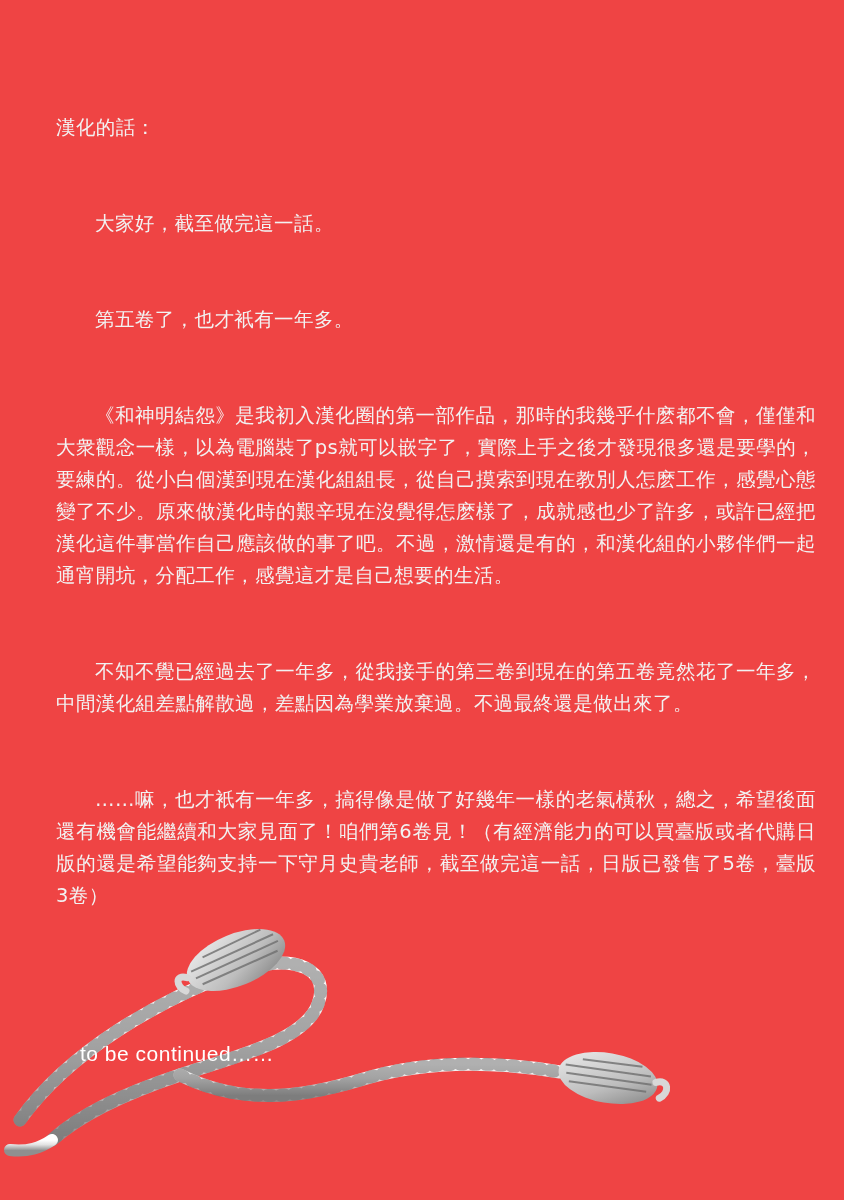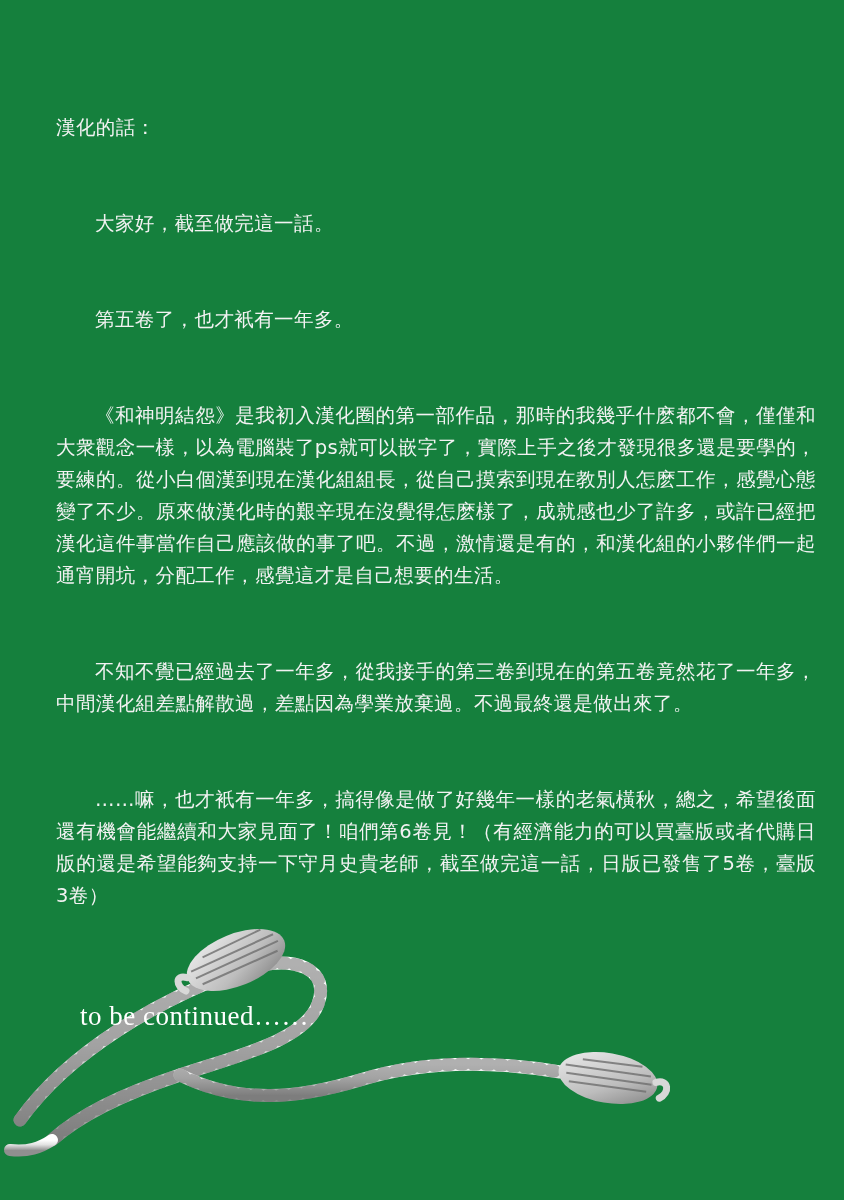--- a/index.html
+++ b/index.html
@@ -4,21 +4,21 @@
 <style>
   html, body {
     margin: 0;
     padding: 0;
     background: #000000;
   }
   .page {
     position: relative;
     width: 844px;
     height: 1200px;
-    background: #15803d;
+    background: #ef4444;
     overflow: hidden;
     font-family: "Liberation Serif", "DejaVu Serif", serif;
   }
   .afterword {
     position: absolute;
     left: 56px;
     top: 48px;
     width: 760px;
     color: #f2f2f2;
     font-family: "DejaVu Sans", "Liberation Sans", sans-serif;
@@ -37,24 +37,24 @@
   .rope-wrap {
     position: absolute;
     left: 0;
     top: 900px;
     width: 844px;
     height: 300px;
   }
   .to-be-continued {
     position: absolute;
     left: 80px;
-    top: 1001px;
+    top: 1042px;
     color: #ffffff;
-    font-family: Liberation Serif, serif;
-    font-size: 27px;
+    font-family: Liberation Sans, sans-serif;
+    font-size: 21px;
     letter-spacing: 0.5px;
     white-space: nowrap;
   }
 </style>
 </head>
 <body>
 
 <div class="page">
 
   <div class="afterword">

